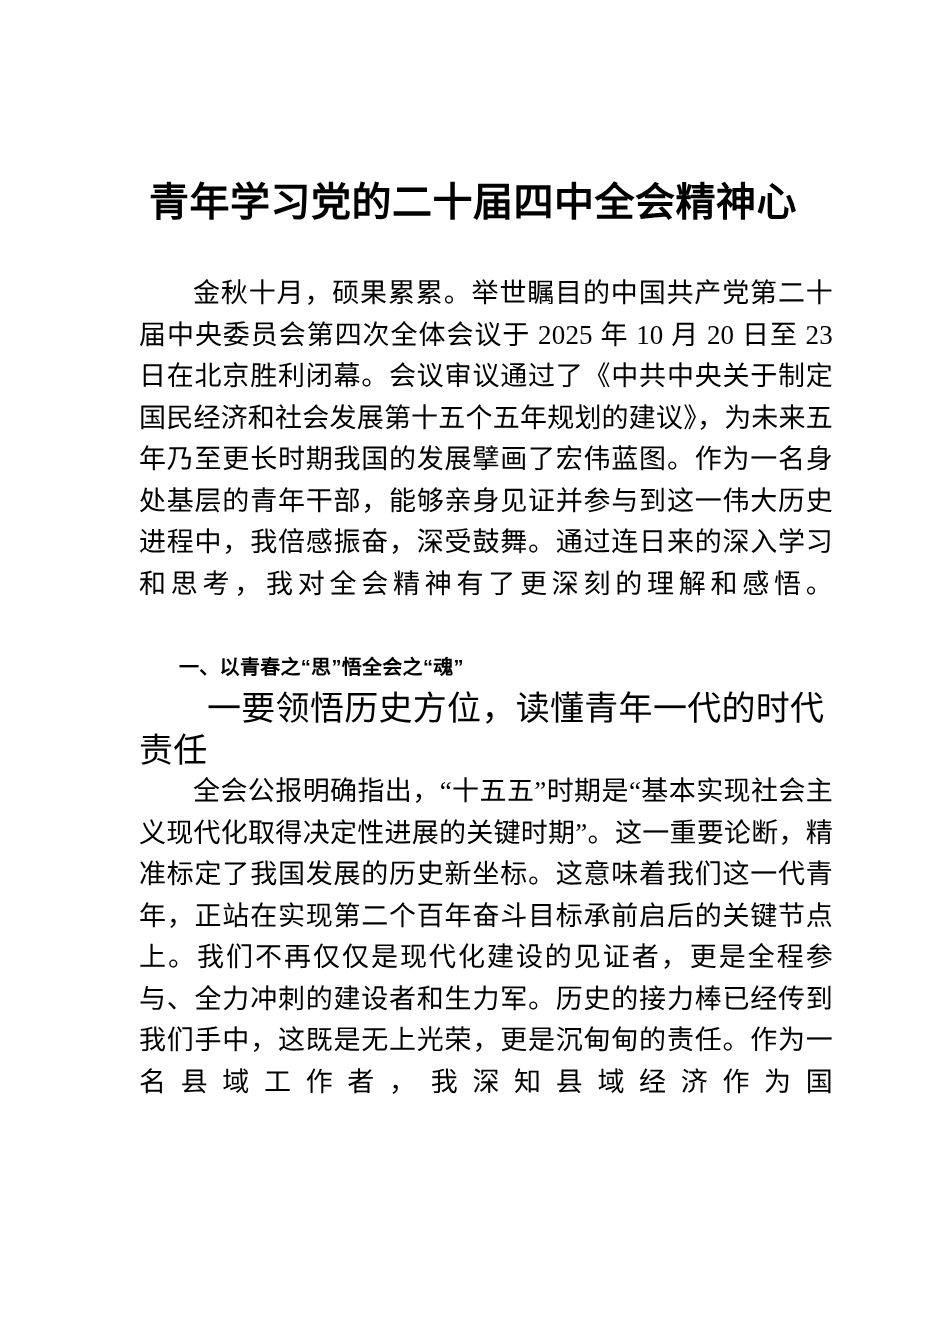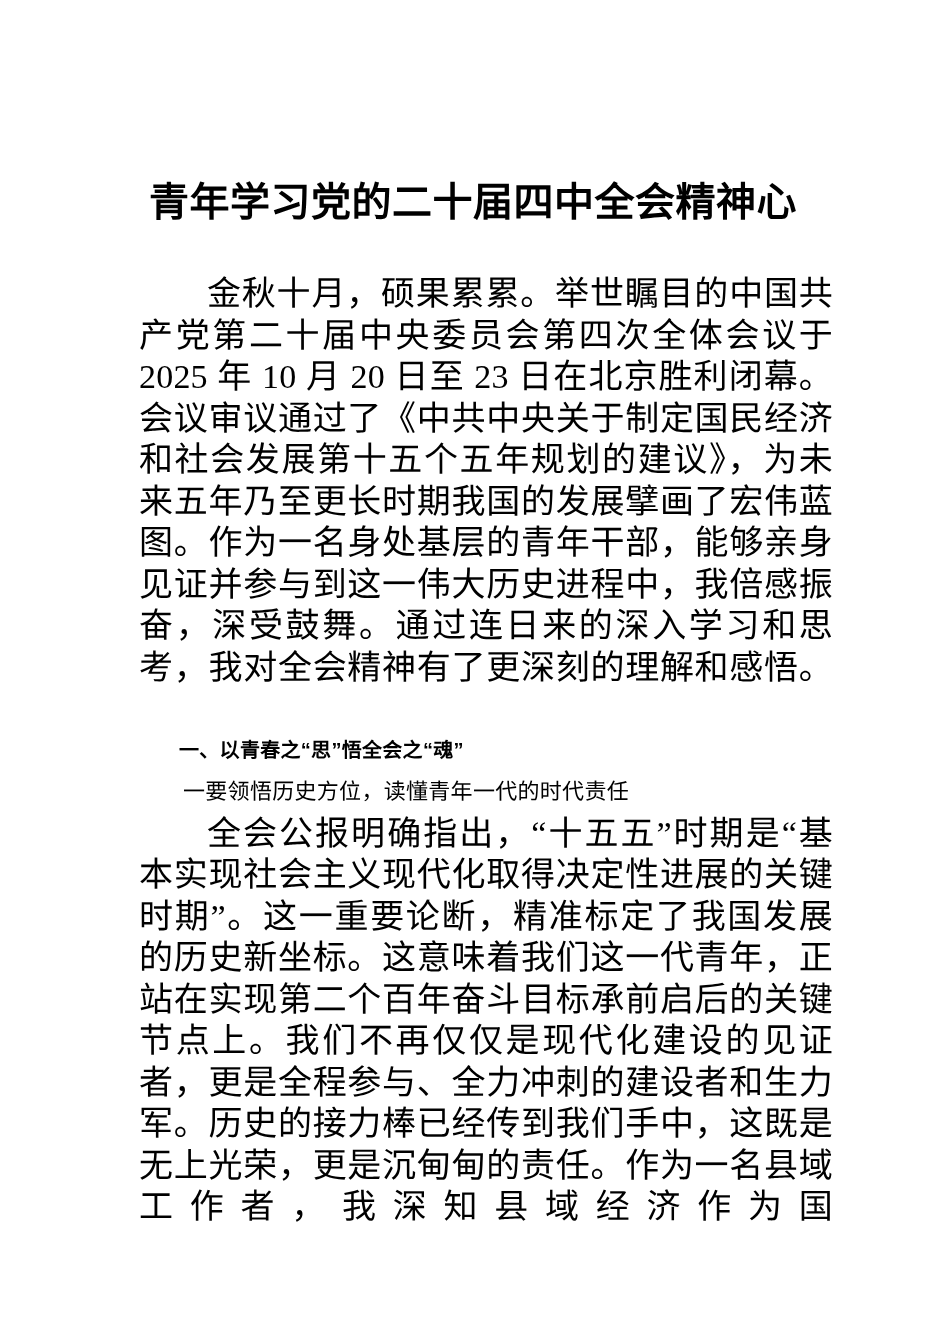--- a/index.html
+++ b/index.html
@@ -63,21 +63,21 @@
 
   
   .title-gap {
     height: 46px;
   }
 
   
   .para {
     margin: 0;
     font-family: "Liberation Serif", "DejaVu Serif", serif;
-    font-size: 34px;
+    font-size: 27px;
     line-height: 41.5px;
     text-align: justify;
     text-justify: inter-ideograph;
     text-indent: 2em;
     letter-spacing: 0.2px;
     color: #000000;
   }
 
   
   .para::after {
@@ -95,21 +95,21 @@
     line-height: 41.5px;
     text-indent: 2em;
     letter-spacing: 0.3px;
     color: #000000;
   }
 
   
   .heading-2 {
     margin: 0;
     font-family: "Liberation Serif", "DejaVu Serif", serif;
-    font-size: 22px;
+    font-size: 34px;
     line-height: 41.5px;
     text-indent: 2em;
     letter-spacing: 0.3px;
     color: #000000;
   }
 </style>
 </head>
 <body>
 
 <div class="page">

